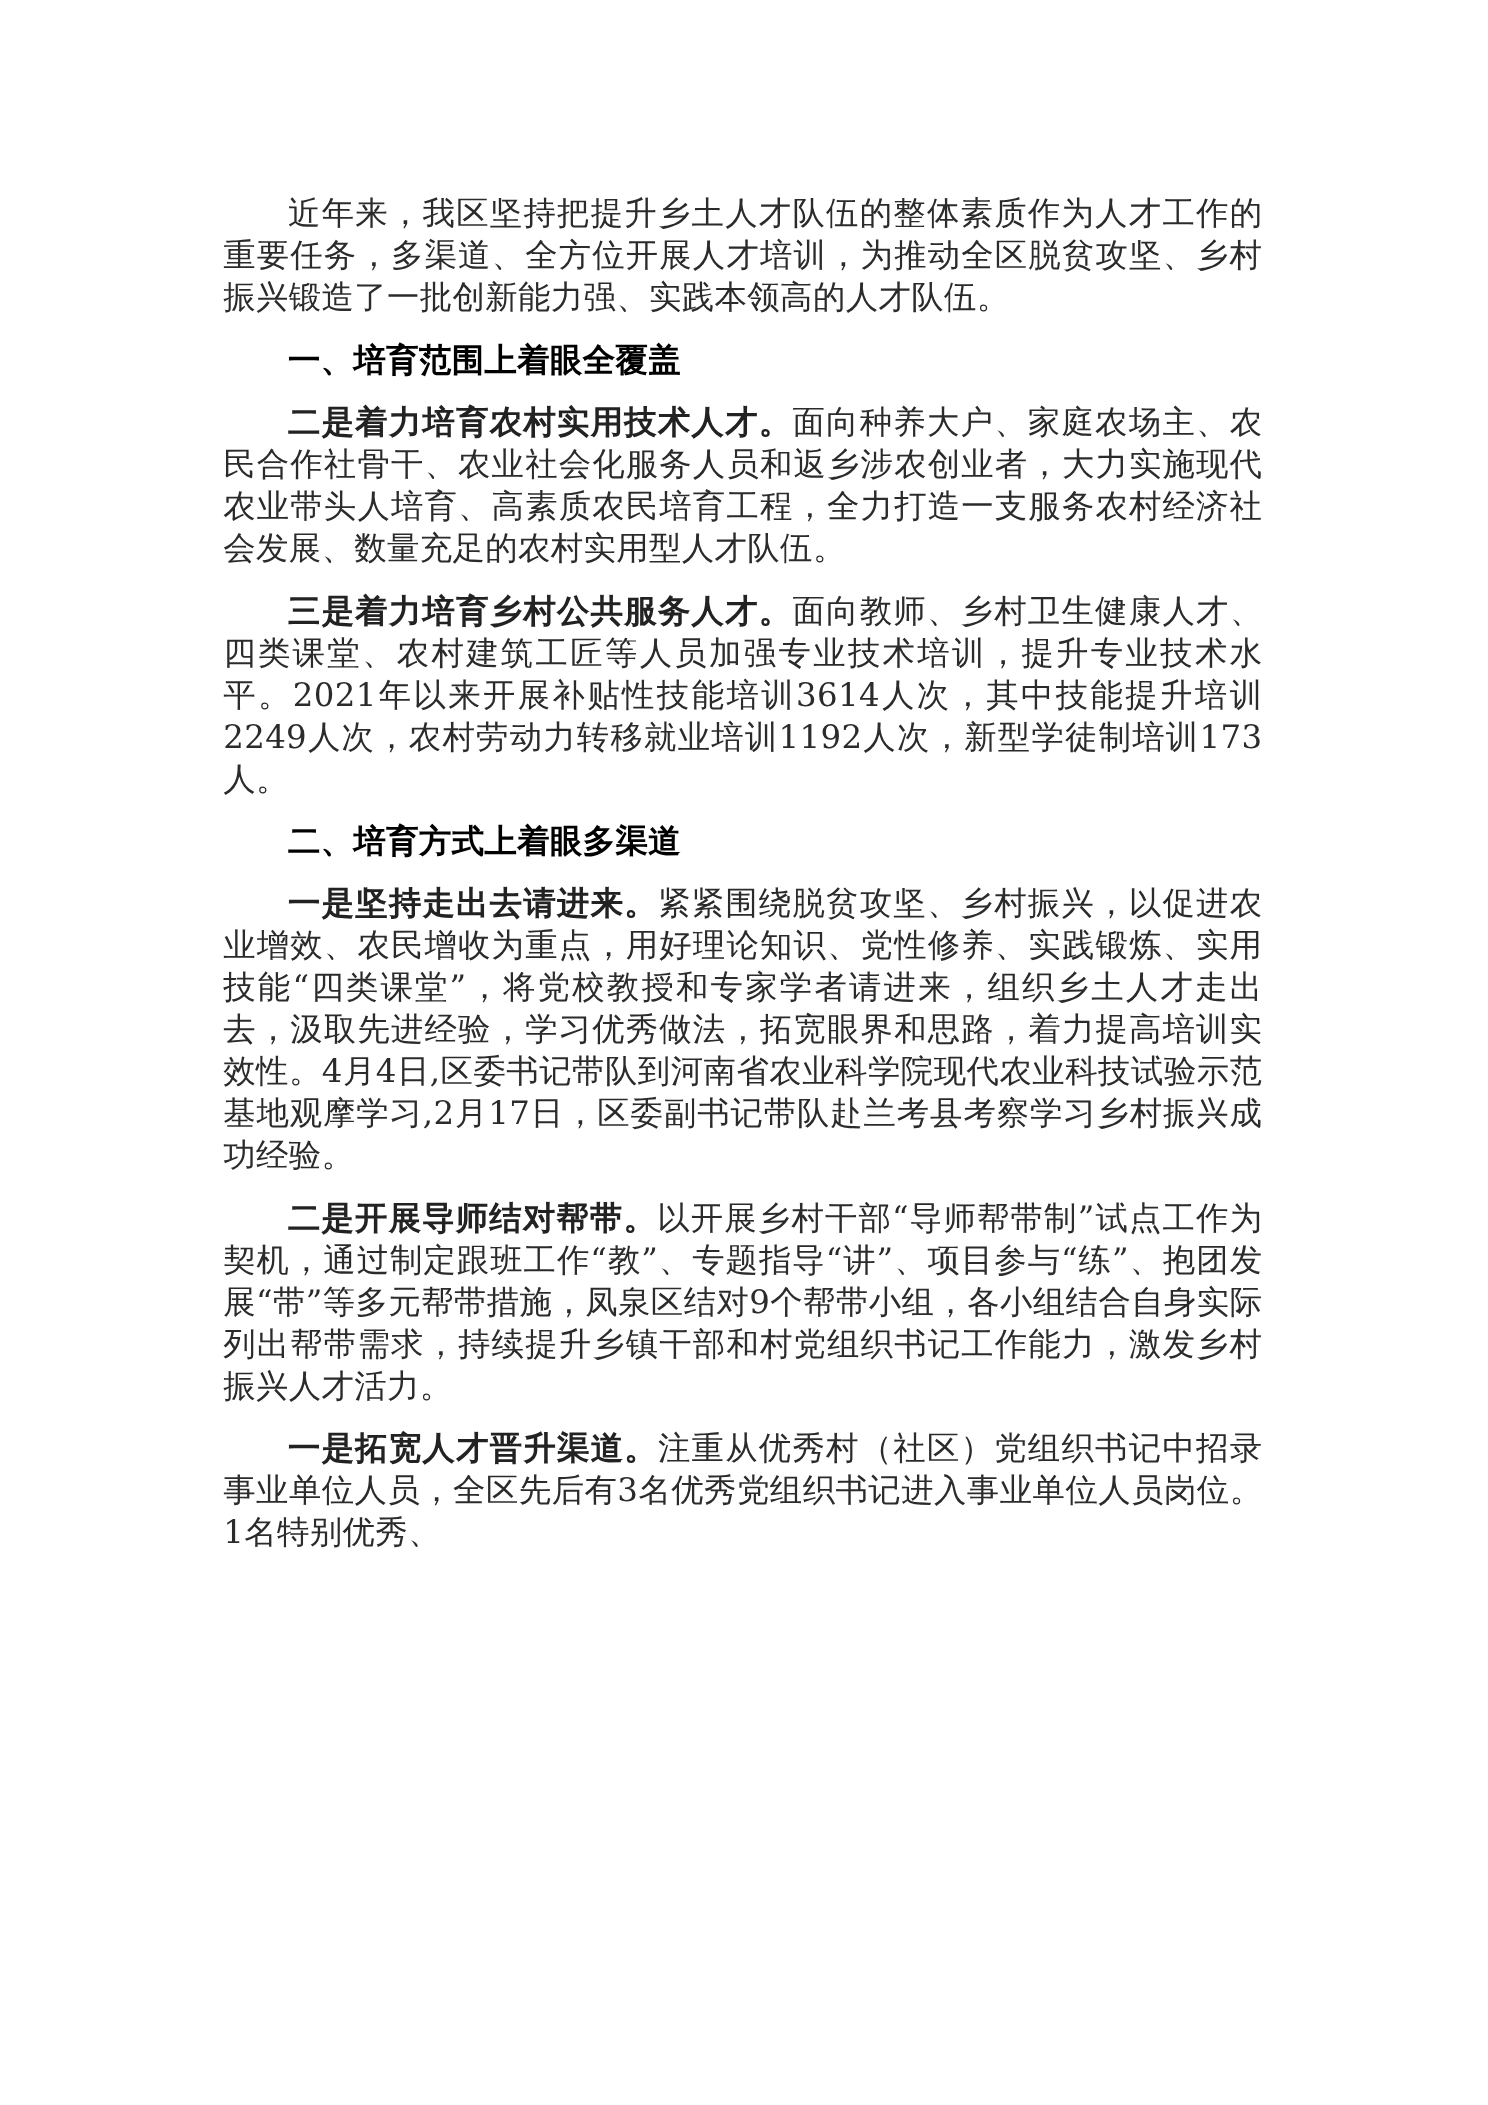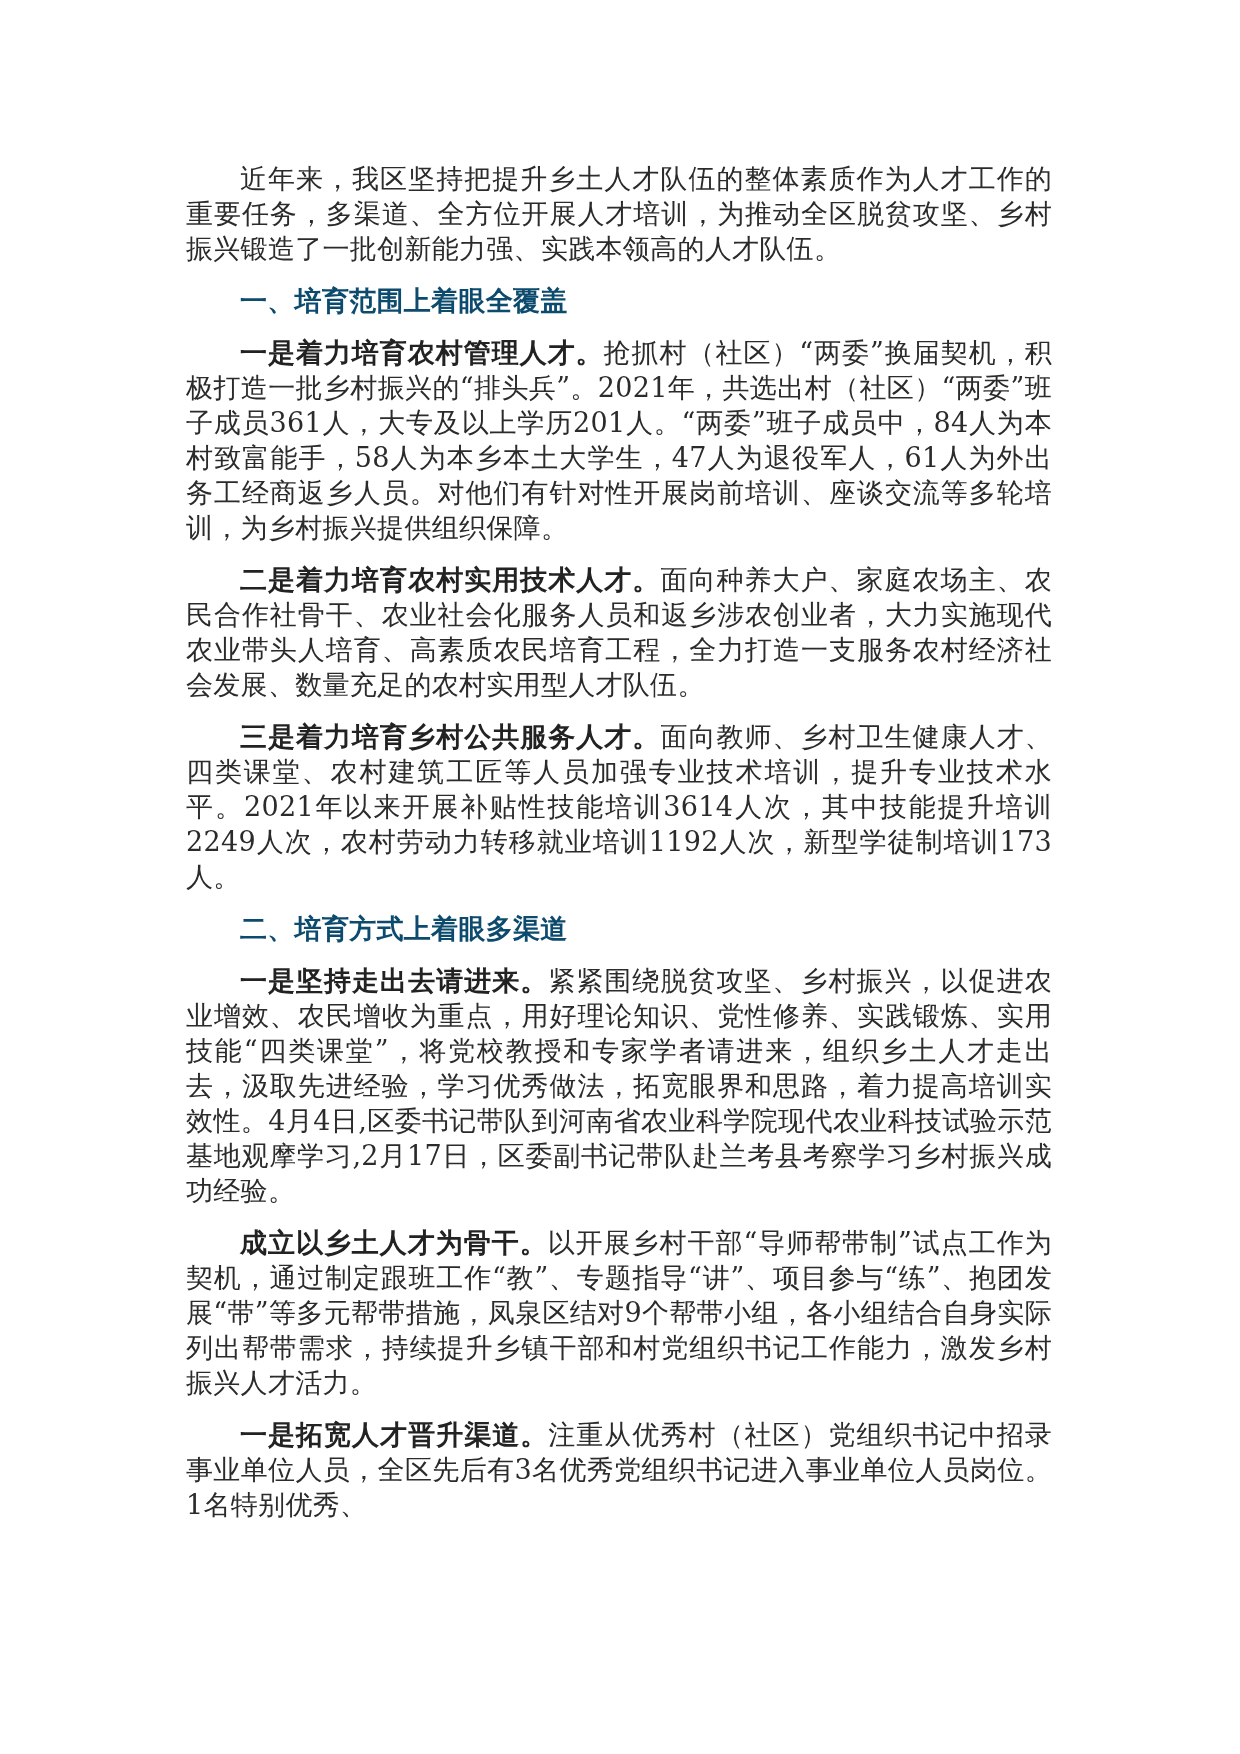--- a/index.html
+++ b/index.html
@@ -18,44 +18,43 @@
   .p {
     margin: 16px 0 17px 0;
     text-indent: 2em;
     text-align: justify;
     text-justify: inter-character;
   }
   .h {
     margin: 0 0 17px 0;
     text-indent: 2em;
     font-weight: bold;
-    color: #0c4a6e;
+    color: #000000;
     font-family: "DejaVu Sans", "Liberation Sans", sans-serif;
   }
   .lead {
     font-weight: bold;
     color: #222;
     font-family: "DejaVu Sans", "Liberation Sans", sans-serif;
   }
 </style>
 </head>
 <body>
 
 <div class="page">
   <p class="p">近年来，我区坚持把提升乡土人才队伍的整体素质作为人才工作的重要任务，多渠道、全方位开展人才培训，为推动全区脱贫攻坚、乡村振兴锻造了一批创新能力强、实践本领高的人才队伍。</p>
 
   <div>
     <p class="h">一、培育范围上着眼全覆盖</p>
-    <p class="p"><span class="lead">一是着力培育农村管理人才。</span><span>抢抓村（社区）“两委”换届契机，积极打造一批乡村振兴的“排头兵”。2021年，共选出村（社区）“两委”班子成员361人，大专及以上学历201人。“两委”班子成员中，84人为本村致富能手，58人为本乡本土大学生，47人为退役军人，61人为外出务工经商返乡人员。对他们有针对性开展岗前培训、座谈交流等多轮培训，为乡村振兴提供组织保障。</span></p>
     <p class="p"><span class="lead">二是着力培育农村实用技术人才。</span><span>面向种养大户、家庭农场主、农民合作社骨干、农业社会化服务人员和返乡涉农创业者，大力实施现代农业带头人培育、高素质农民培育工程，全力打造一支服务农村经济社会发展、数量充足的农村实用型人才队伍。</span></p>
     <p class="p"><span class="lead">三是着力培育乡村公共服务人才。</span><span>面向教师、乡村卫生健康人才、四类课堂、农村建筑工匠等人员加强专业技术培训，提升专业技术水平。2021年以来开展补贴性技能培训3614人次，其中技能提升培训2249人次，农村劳动力转移就业培训1192人次，新型学徒制培训173人。</span></p>
   </div>
 
   <div>
     <p class="h">二、培育方式上着眼多渠道</p>
     <p class="p"><span class="lead">一是坚持走出去请进来。</span><span>紧紧围绕脱贫攻坚、乡村振兴，以促进农业增效、农民增收为重点，用好理论知识、党性修养、实践锻炼、实用技能“四类课堂”，将党校教授和专家学者请进来，组织乡土人才走出去，汲取先进经验，学习优秀做法，拓宽眼界和思路，着力提高培训实效性。4月4日,区委书记带队到河南省农业科学院现代农业科技试验示范基地观摩学习,2月17日，区委副书记带队赴兰考县考察学习乡村振兴成功经验。</span></p>
-    <p class="p"><span class="lead">成立以乡土人才为骨干。</span><span>以开展乡村干部“导师帮带制”试点工作为契机，通过制定跟班工作“教”、专题指导“讲”、项目参与“练”、抱团发展“带”等多元帮带措施，凤泉区结对9个帮带小组，各小组结合自身实际列出帮带需求，持续提升乡镇干部和村党组织书记工作能力，激发乡村振兴人才活力。</span></p>
+    <p class="p"><span class="lead">二是开展导师结对帮带。</span><span>以开展乡村干部“导师帮带制”试点工作为契机，通过制定跟班工作“教”、专题指导“讲”、项目参与“练”、抱团发展“带”等多元帮带措施，凤泉区结对9个帮带小组，各小组结合自身实际列出帮带需求，持续提升乡镇干部和村党组织书记工作能力，激发乡村振兴人才活力。</span></p>
   </div>
 
   <div>
     <p class="p"><span class="lead">一是拓宽人才晋升渠道。</span><span>注重从优秀村（社区）党组织书记中招录事业单位人员，全区先后有3名优秀党组织书记进入事业单位人员岗位。1名特别优秀、</span></p>
   </div>
 </div>
 
 </body></html>

